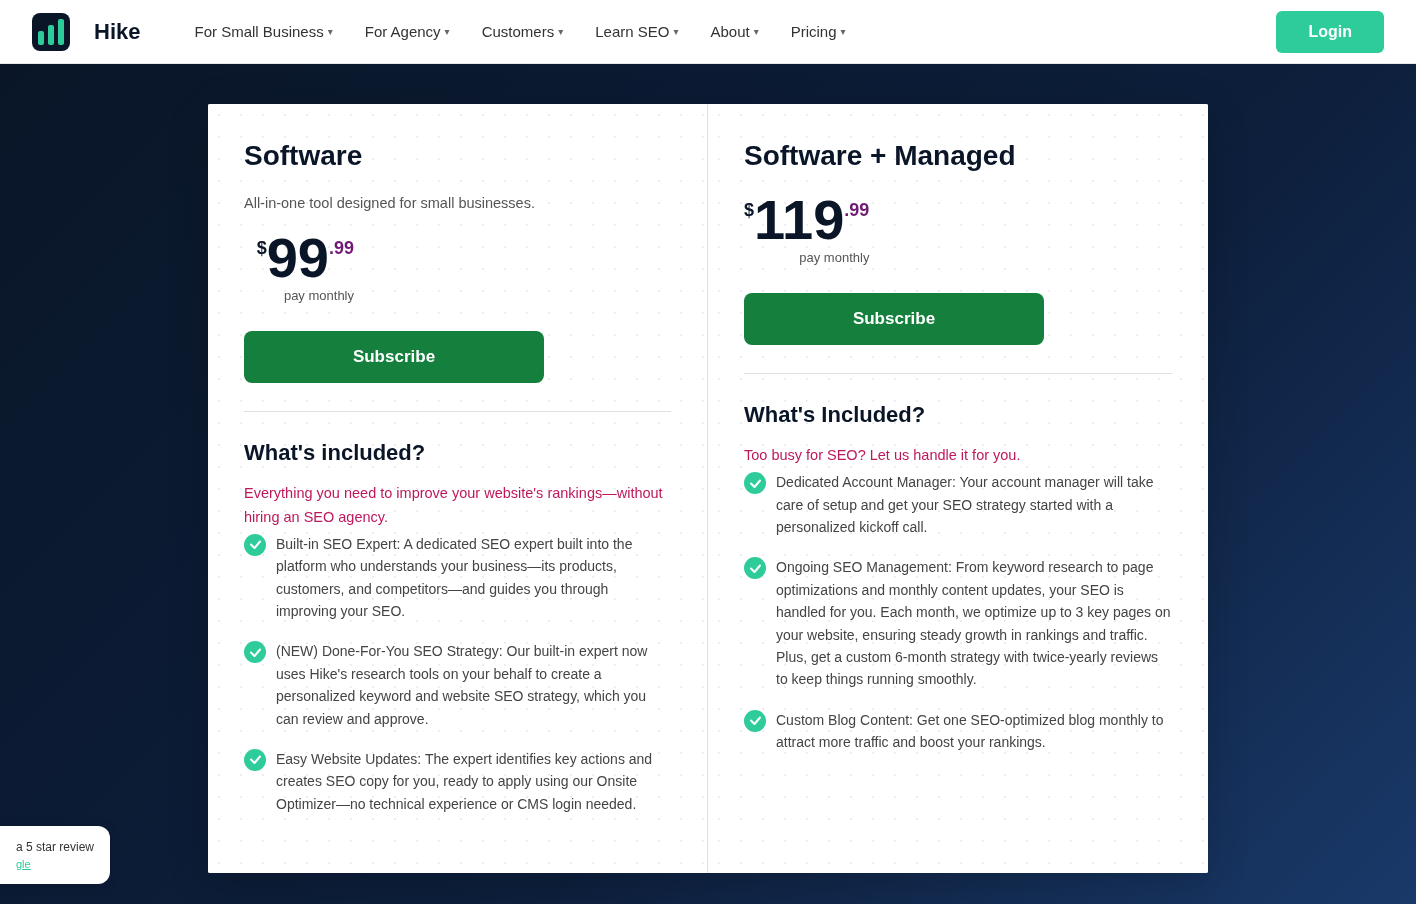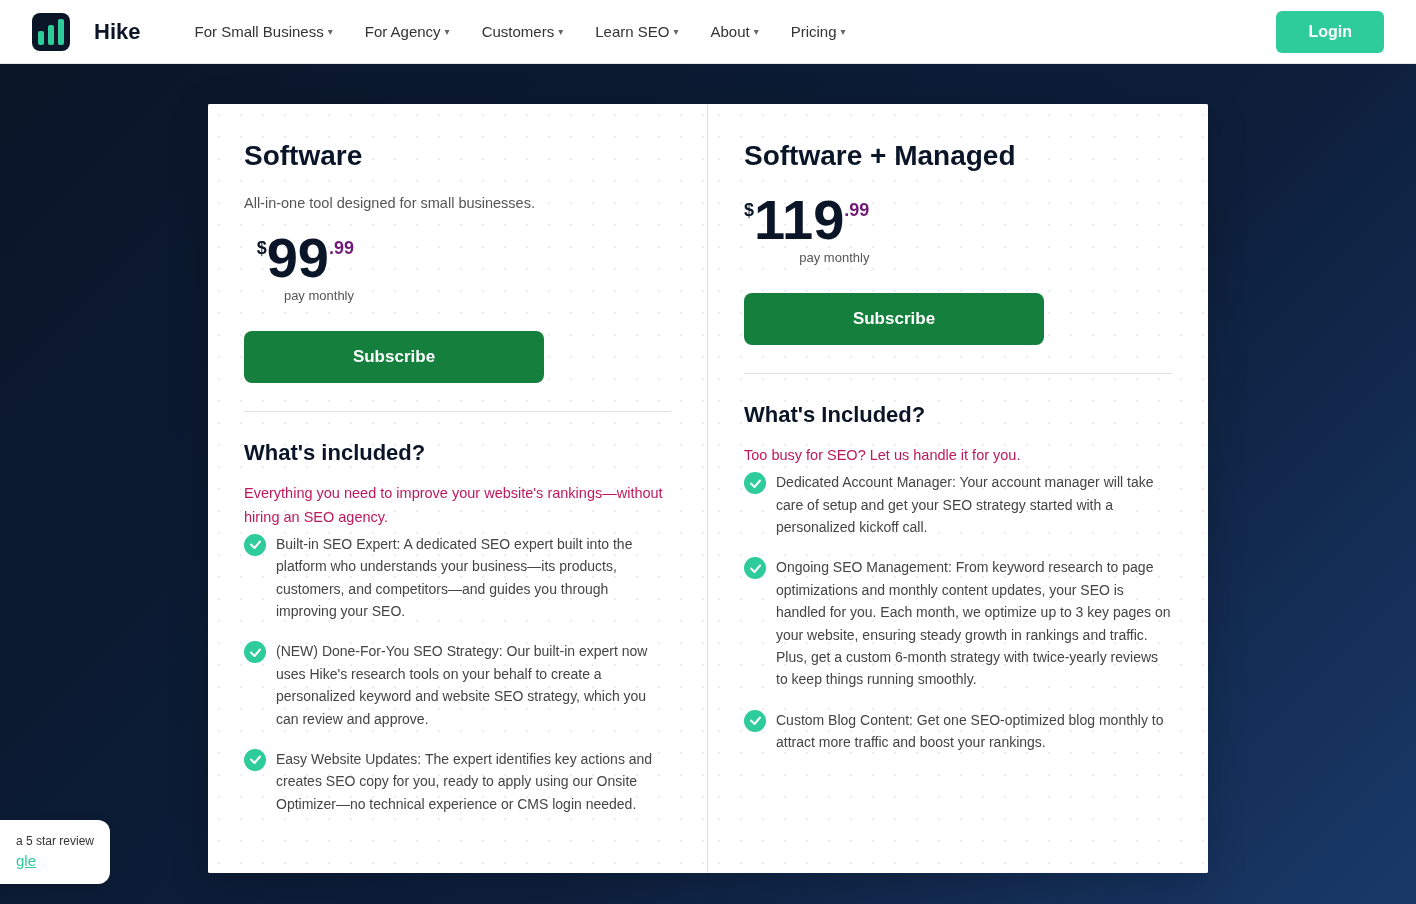--- a/index.html
+++ b/index.html
@@ -234,21 +234,21 @@
       border-radius: 0 12px 12px 0;
       padding: 12px 16px;
       box-shadow: 0 2px 12px rgba(0,0,0,0.15);
       font-size: 12px;
       color: #333;
       line-height: 1.5;
       max-width: 130px;
     }
     .review-link {
       color: #2ecc9a;
-      font-size: 15px;
+      font-size: 11px;
       text-decoration: underline;
       cursor: pointer;
     }
   </style>
 </head>
 <body>
 
 <nav class="navbar">
   <a class="logo-wrap" href="#">
     <svg class="logo-icon" viewBox="0 0 38 38" fill="none">

